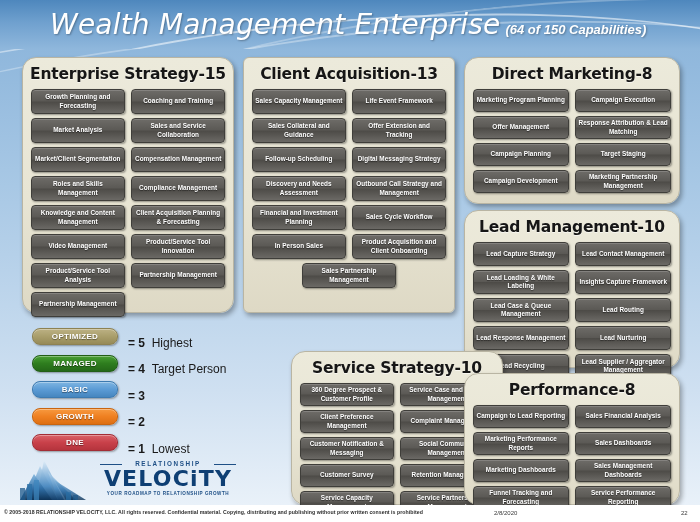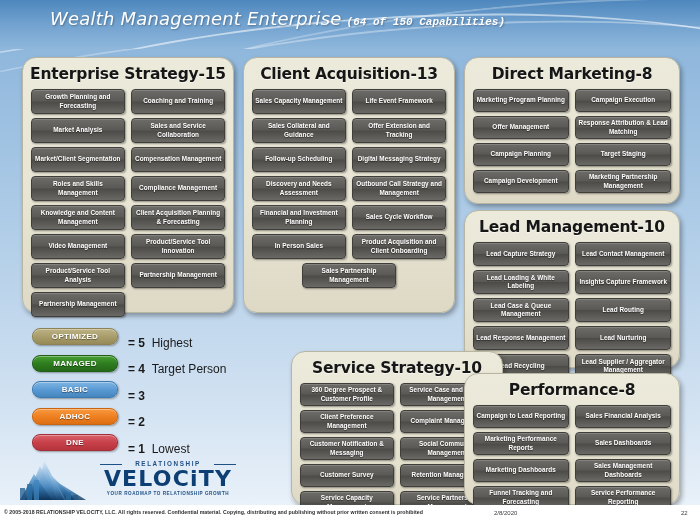--- a/index.html
+++ b/index.html
@@ -46,28 +46,28 @@
   }
   #bluebody .b1{left:-200px;top:-34px;width:1100px;height:160px;transform:rotate(-3deg);}
   #bluebody .b2{left:-140px;top:-28px;width:1100px;height:150px;border-top-color:rgba(255,255,255,.3);transform:rotate(-3.5deg);}
 
   #titlewrap{
     position:absolute;left:50px;top:8px;white-space:nowrap;z-index:5;
   }
   #title{
     font-family:"DejaVu Sans", sans-serif;
     font-style:italic;font-weight:400;
-    font-size:18px;color:#ffffff;
+    font-size:28px;color:#ffffff;
     letter-spacing:.2px;
     text-shadow:1px 1px 2px rgba(0,0,0,.30);
   }
   #subtitle{
-    font-family:Liberation Mono, monospace;
+    font-family:Liberation Sans, sans-serif;
     font-style:italic;font-weight:700;
-    font-size:11px;color:#ffffff;
+    font-size:13px;color:#ffffff;
     text-shadow:1px 1px 2px rgba(0,0,0,.30);
     margin-left:5px;
   }
 
   
   #footer{
     position:absolute;left:0;top:505px;width:700px;height:17px;
     background:#ffffff;
     border-top:0;
   }
@@ -128,21 +128,21 @@
     letter-spacing:.05px;
     text-shadow:0 1px 1px rgba(0,0,0,.5);
     margin-bottom:4px;
   }
   .cap.half{width:48.3%;}
   .cap.center{width:48.3%;margin-left:auto;margin-right:auto;}
 
   
   #p-enterprise{left:22px;top:57px;width:212px;height:256px;}
   #p-enterprise .cap{height:25px;}
-  #p-client{left:243px;top:57px;width:212px;height:256px;}
+  #p-client{left:243px;top:57px;width:212px;height:256px;border-radius:6px;}
   #p-client .cap{height:25px;}
   #p-direct{left:464px;top:57px;width:216px;height:147px;}
   #p-direct .cap{height:23px;}
   #p-lead{left:464px;top:210px;width:216px;height:158px;}
   #p-lead .cap{height:24px;}
   #p-service{left:243px;top:351px;width:212px;height:154px;margin-left:48px;}
   #p-service .cap{height:23px;}
   #p-perf{left:464px;top:373px;width:216px;height:132px;}
   #p-perf .cap{height:23px;}
 
@@ -317,21 +317,21 @@
     </div>
     <div class="legend-row">
       <div class="chip" style="background:linear-gradient(180deg,#49a034 0%,#2e7d1e 50%,#246818 100%);border:1px solid #225f17;">MANAGED</div>
       <div class="legend-text"><span class="num">= 4</span>&nbsp;&nbsp;<span>Target Person</span></div>
     </div>
     <div class="legend-row">
       <div class="chip" style="background:linear-gradient(180deg,#7fb5e2 0%,#5b9bd5 50%,#4686bf 100%);border:1px solid #3d7ab0;">BASIC</div>
       <div class="legend-text"><span class="num">= 3</span>&nbsp;&nbsp;<span></span></div>
     </div>
     <div class="legend-row">
-      <div class="chip" style="background:linear-gradient(180deg,#f79a40 0%,#ef8021 50%,#dd6f13 100%);border:1px solid #c96510;">ADHOC</div>
+      <div class="chip" style="background:linear-gradient(180deg,#f79a40 0%,#ef8021 50%,#dd6f13 100%);border:1px solid #c96510;">GROWTH</div>
       <div class="legend-text"><span class="num">= 2</span>&nbsp;&nbsp;<span></span></div>
     </div>
     <div class="legend-row">
       <div class="chip" style="background:linear-gradient(180deg,#d96269 0%,#c9414a 50%,#b5343d 100%);border:1px solid #a22d36;">DNE</div>
       <div class="legend-text"><span class="num">= 1</span>&nbsp;&nbsp;<span>Lowest</span></div>
     </div>
   </div>
 
   <div id="logo">
     <svg id="logo-mark" viewBox="0 0 72 44">

